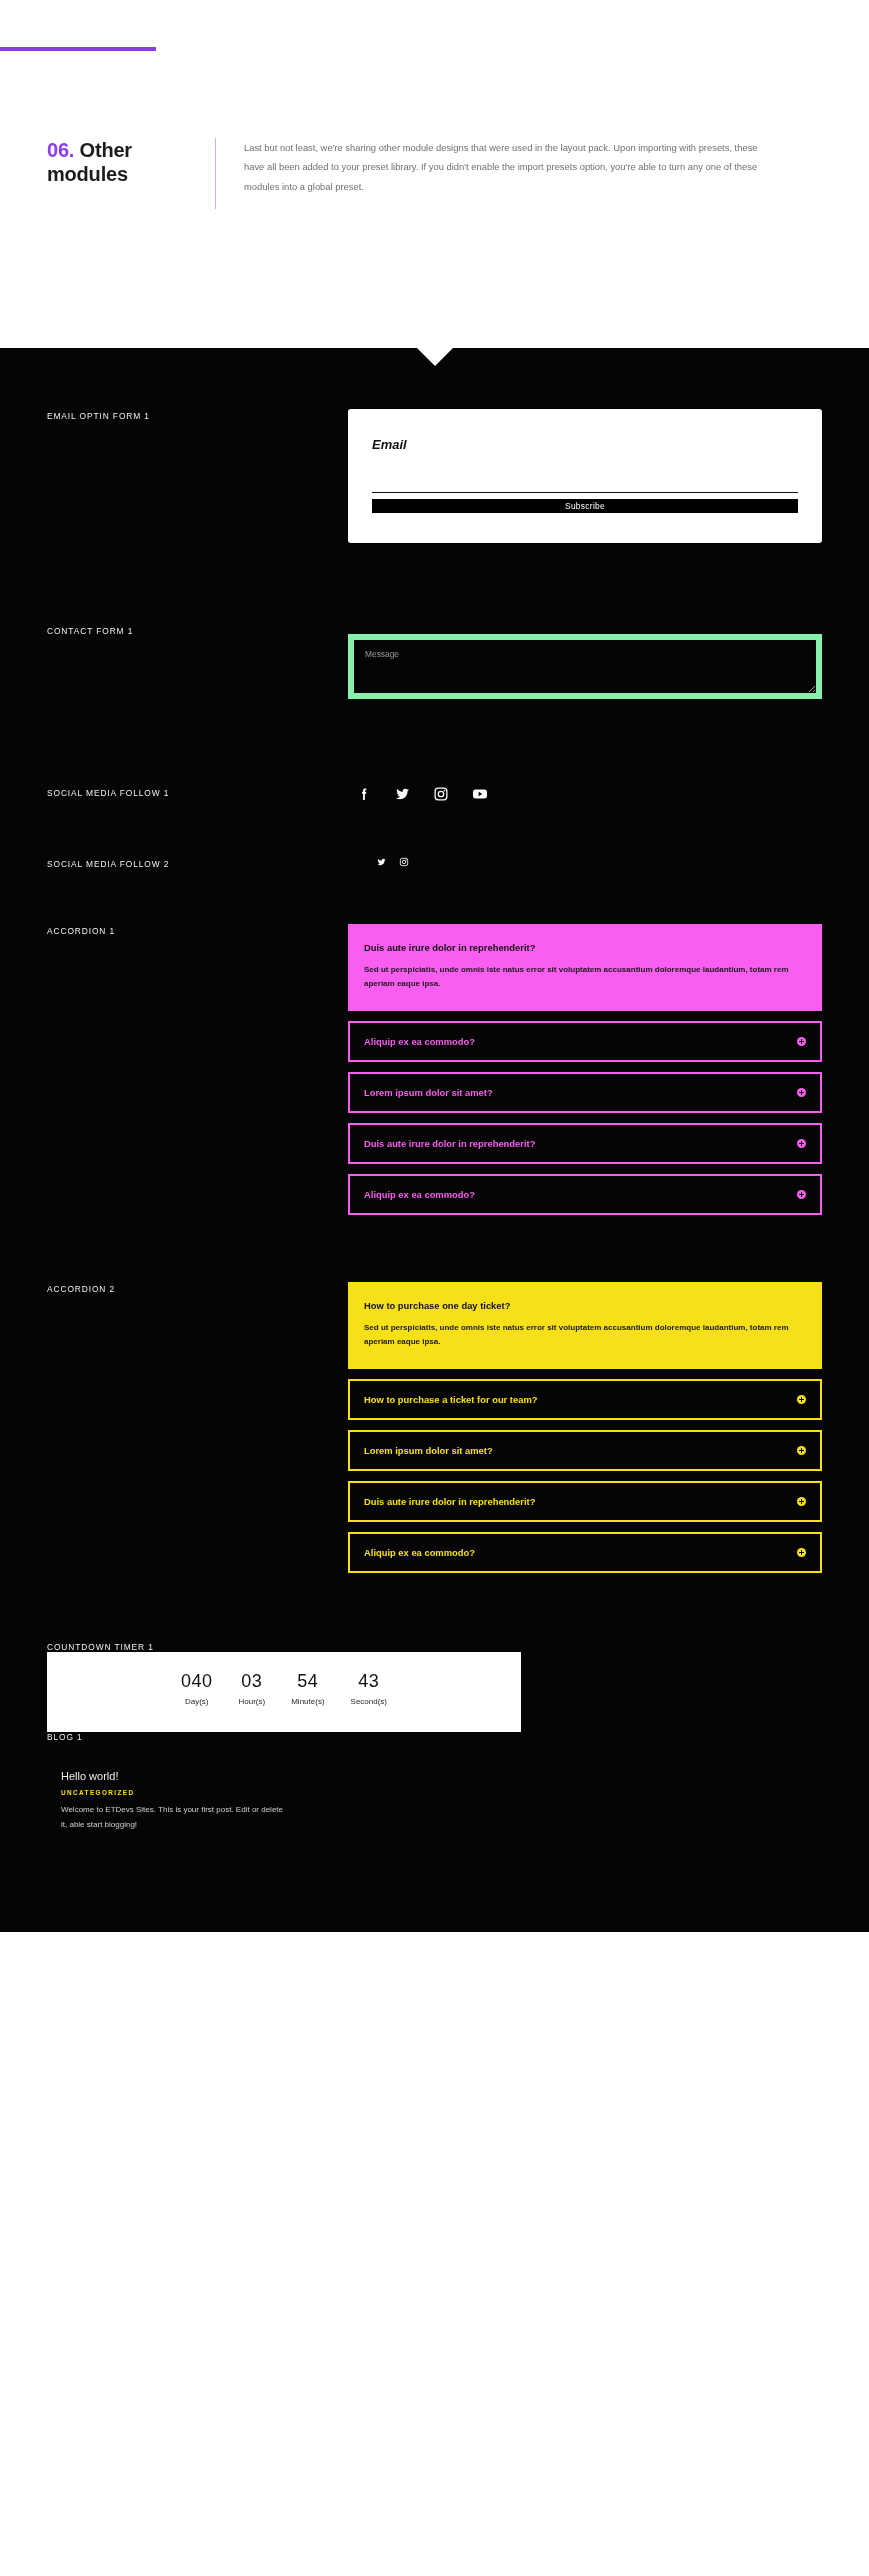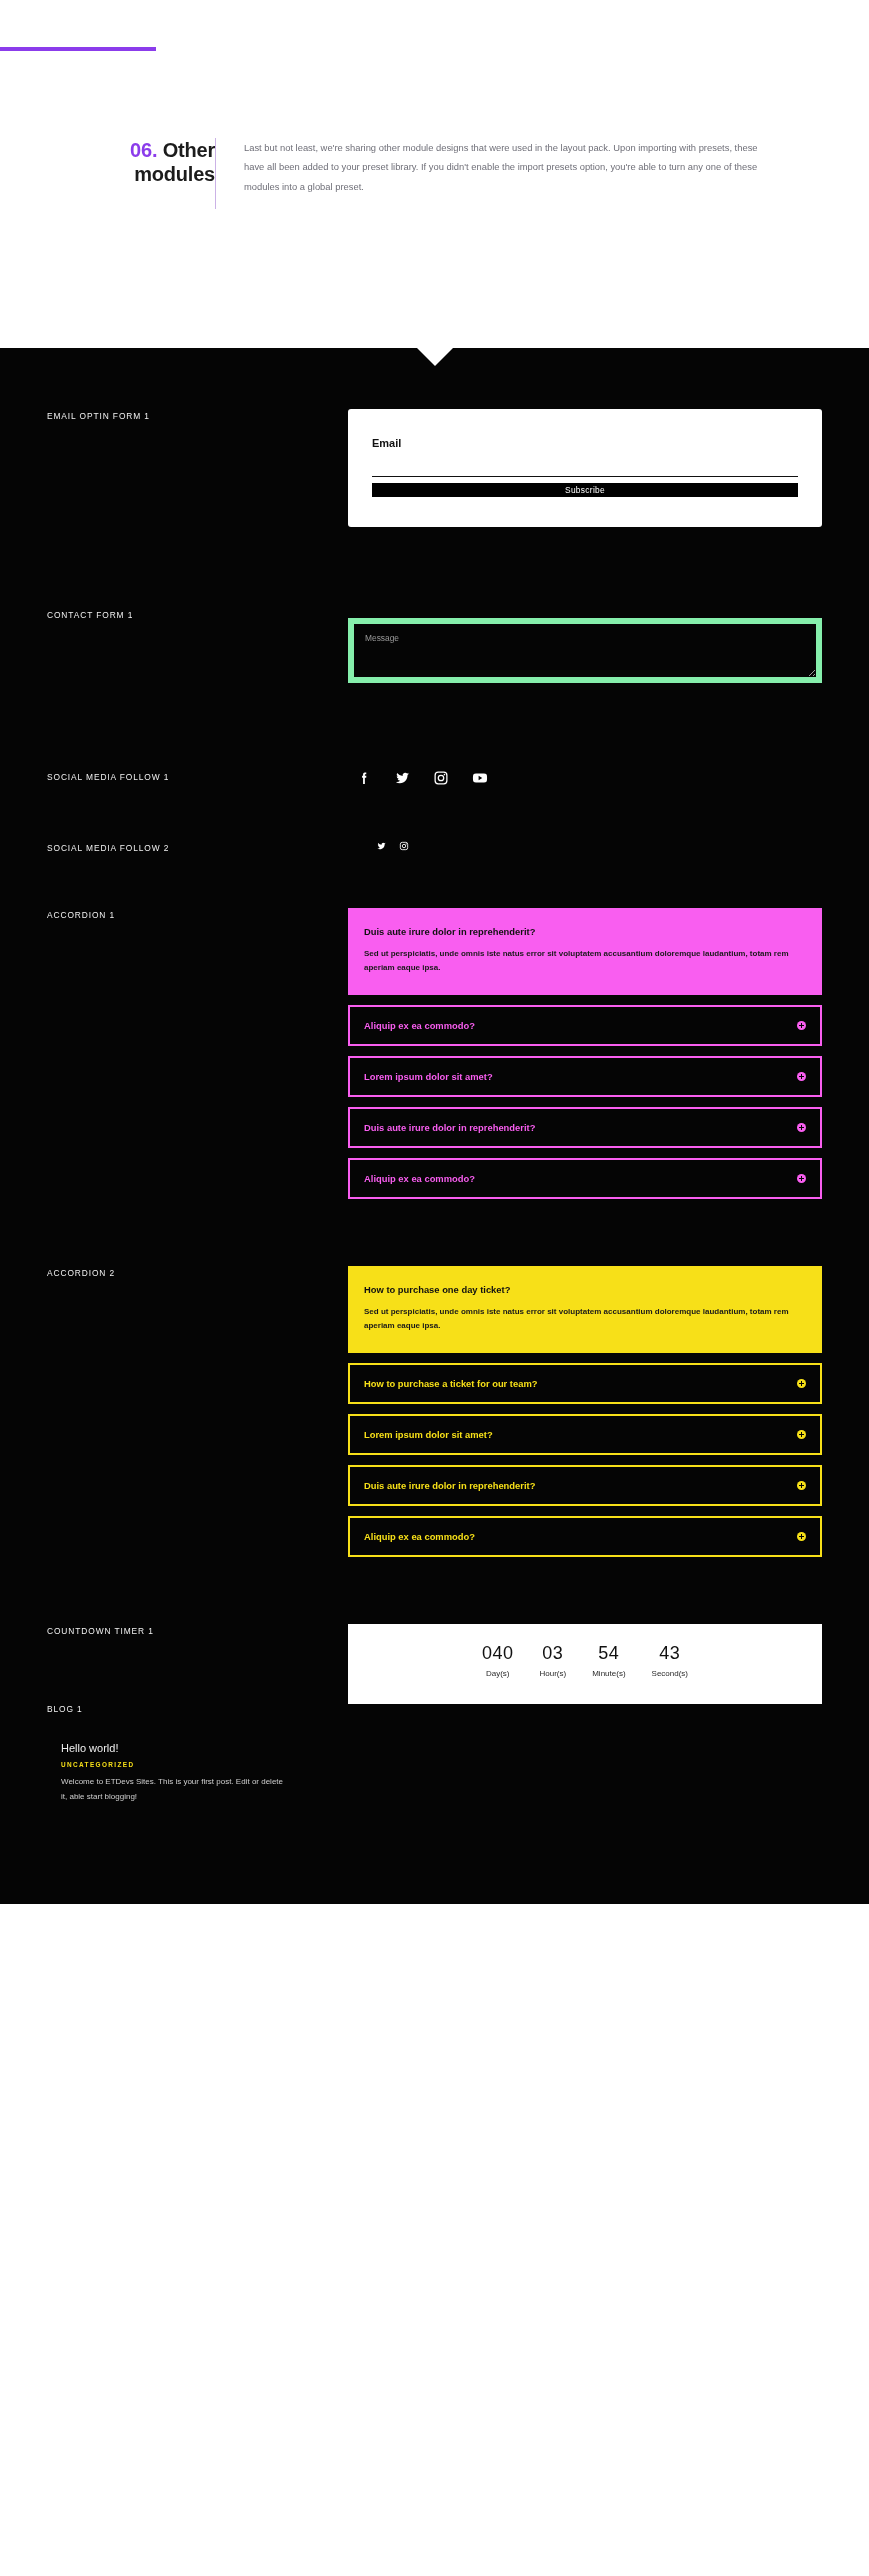--- a/index.html
+++ b/index.html
@@ -24,21 +24,20 @@
   }
   .intro-inner {
     position: absolute;
     left: 0; top: 138px;
     width: 869px;
     display: flex;
   }
   .intro-left {
     width: 215px;
     padding-left: 47px;
-    text-align: right;
   }
   .intro-heading {
     font-size: 20px;
     line-height: 1.22;
     font-weight: 700;
     color: #1c1c1c;
     letter-spacing: -0.2px;
   }
   .intro-heading .num { color: #8b3ceb; }
   .intro-divider {
@@ -92,24 +91,25 @@
   .row-content { width: 474px; flex-shrink: 0; }
 
   
   .sec-optin { padding-top: 61px; }
   .optin-card {
     background: #ffffff;
     border-radius: 3px;
     padding: 28px 24px 30px 24px;
   }
   .optin-label {
-    font-size: 11px;
+    font-size: 13px;
     font-weight: 700;
     color: #121212;
-    margin-bottom: 9px;
+    margin-bottom: 22px;
+    font-style: italic;
   }
   .optin-input {
     width: 100%;
     height: 14px;
     border: none;
     border-bottom: 1.4px solid #111111;
     background: transparent;
     font-family: "Liberation Sans", sans-serif;
     font-size: 9px;
     color: #111;
@@ -231,21 +231,21 @@
     background: #050505;
   }
   .acc-toggle:before {
     left: 2px; top: 4px; width: 5px; height: 1.4px;
   }
   .acc-toggle:after {
     left: 3.8px; top: 2px; width: 1.4px; height: 5px;
   }
 
   
-  .sec-count { padding-top: 67px; }
+  .sec-count { padding-top: 67px; flex-direction: column; }
   .count-card {
     background: #ffffff;
     display: flex;
     justify-content: center;
     align-items: flex-end;
     gap: 26px;
     padding: 20px 0 26px 0;
   }
   .count-unit { text-align: center; }
   .count-num {

